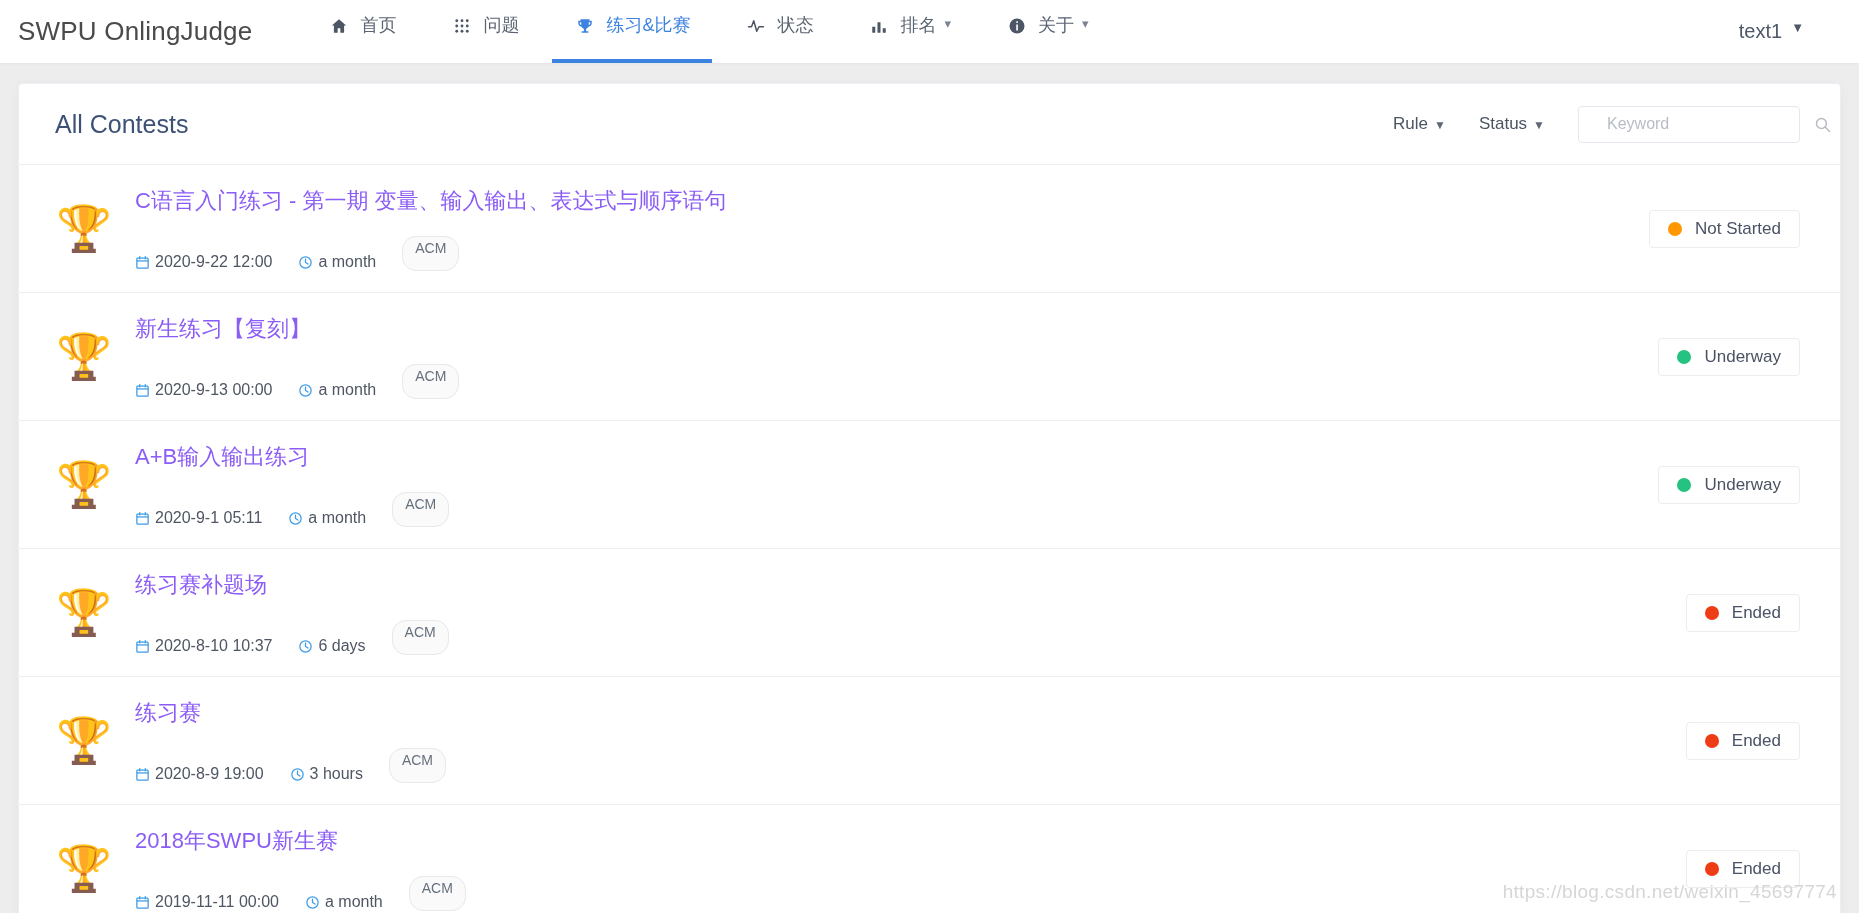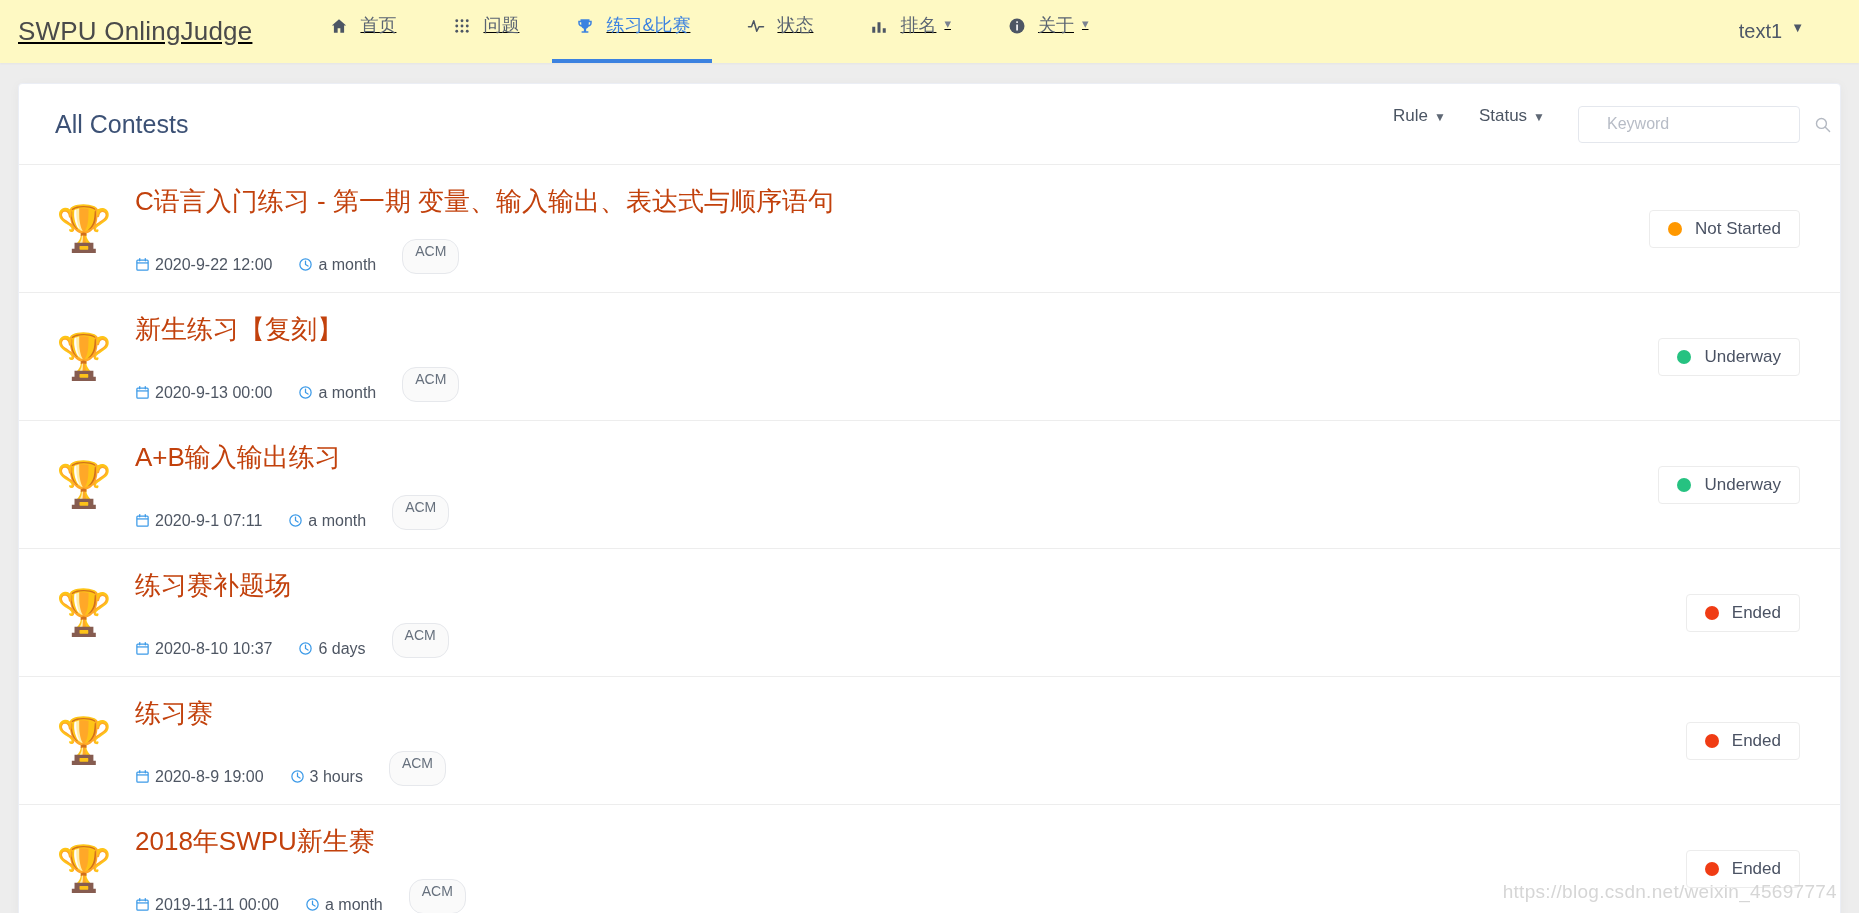--- a/index.html
+++ b/index.html
@@ -6,26 +6,25 @@
   html, body {
     width: 1859px; height: 913px;
     background: #ededed;
     font-family: "Liberation Sans", "DejaVu Sans", sans-serif;
     overflow: hidden;
   }
 
   
   .navbar {
     height: 63px;
-    background: #fef9c3;
+    background: #ffffff;
     display: flex;
     align-items: center;
     position: relative;
     box-shadow: 0 1px 2px rgba(0,0,0,0.04);
-    text-decoration: underline;
   }
   .brand {
     font-size: 26px;
     color: #4a4a4a;
     font-weight: 400;
     margin-left: 18px;
     letter-spacing: 0.2px;
     white-space: nowrap;
   }
   .nav-items {
@@ -104,21 +103,21 @@
     position: relative;
   }
   .card-title {
     font-size: 25px;
     color: #3c5175;
     font-weight: 400;
   }
   .header-tools {
     margin-left: auto;
     display: flex;
-    align-items: flex-start;
+    align-items: center;
   }
   .filter-btn {
     font-size: 17px;
     color: #4b5563;
     margin-right: 33px;
     cursor: pointer;
     white-space: nowrap;
   }
   .filter-btn .tri {
     font-size: 12px;
@@ -160,22 +159,22 @@
     width: 58px;
     font-size: 45px;
     line-height: 1;
     flex-shrink: 0;
     text-align: center;
     margin-right: 22px;
     user-select: none;
   }
   .row-main { flex: 1; min-width: 0; }
   .row-title {
-    font-size: 26px;
-    color: #c2410c;
+    font-size: 22px;
+    color: #8b5cf6;
     margin-bottom: 15px;
     white-space: nowrap;
     overflow: hidden;
     text-overflow: ellipsis;
   }
   .row-meta {
     display: flex;
     align-items: flex-end;
     font-size: 16px;
     color: #4e5663;
@@ -407,21 +406,21 @@
             <div class="row-meta">
               <span class="meta-piece">
                 <span class="meta-ico">
                   <svg width="15" height="15" viewBox="0 0 24 24" fill="none" stroke="currentColor" stroke-width="2">
                     <rect x="3" y="5" width="18" height="16" rx="1.5"></rect>
                     <line x1="3" y1="9.5" x2="21" y2="9.5"></line>
                     <line x1="7.5" y1="2.5" x2="7.5" y2="6" stroke-linecap="round"></line>
                     <line x1="16.5" y1="2.5" x2="16.5" y2="6" stroke-linecap="round"></line>
                   </svg>
                 </span>
-                <span class="meta-date">2020-9-1 07:11</span>
+                <span class="meta-date">2020-9-1 05:11</span>
               </span>
               <span class="meta-piece">
                 <span class="meta-ico">
                   <svg width="15" height="15" viewBox="0 0 24 24" fill="none" stroke="currentColor" stroke-width="2">
                     <circle cx="12" cy="12" r="9"></circle>
                     <polyline points="12,6.5 12,12 16,14.5" stroke-linecap="round" stroke-linejoin="round"></polyline>
                   </svg>
                 </span>
                 <span class="meta-dur">a month</span>
               </span>

